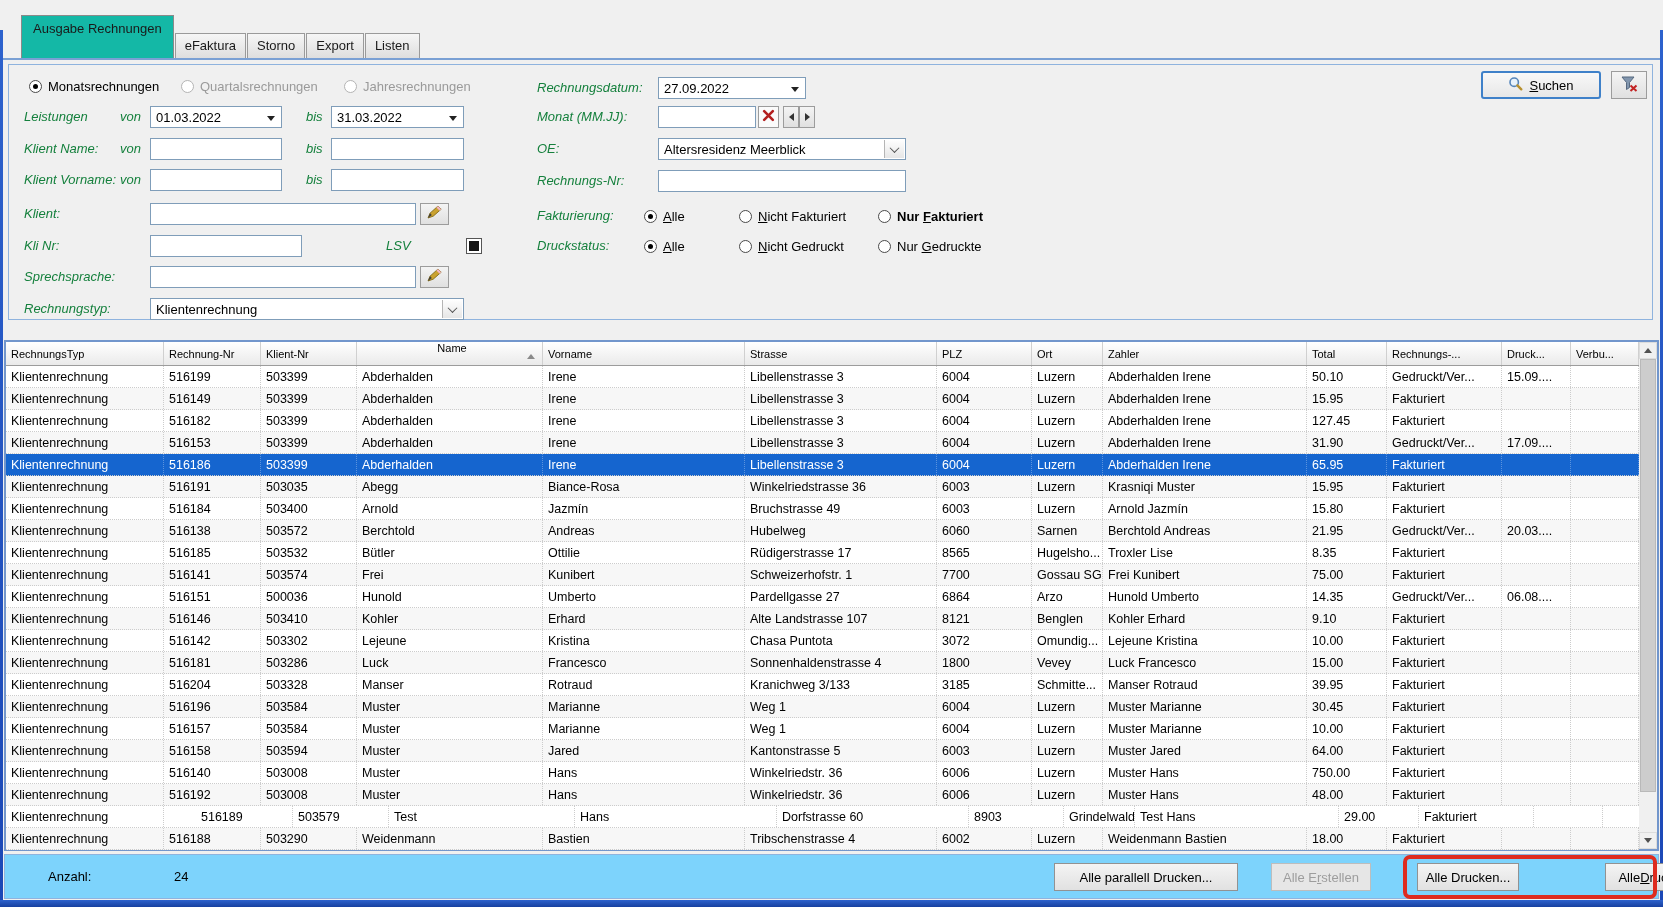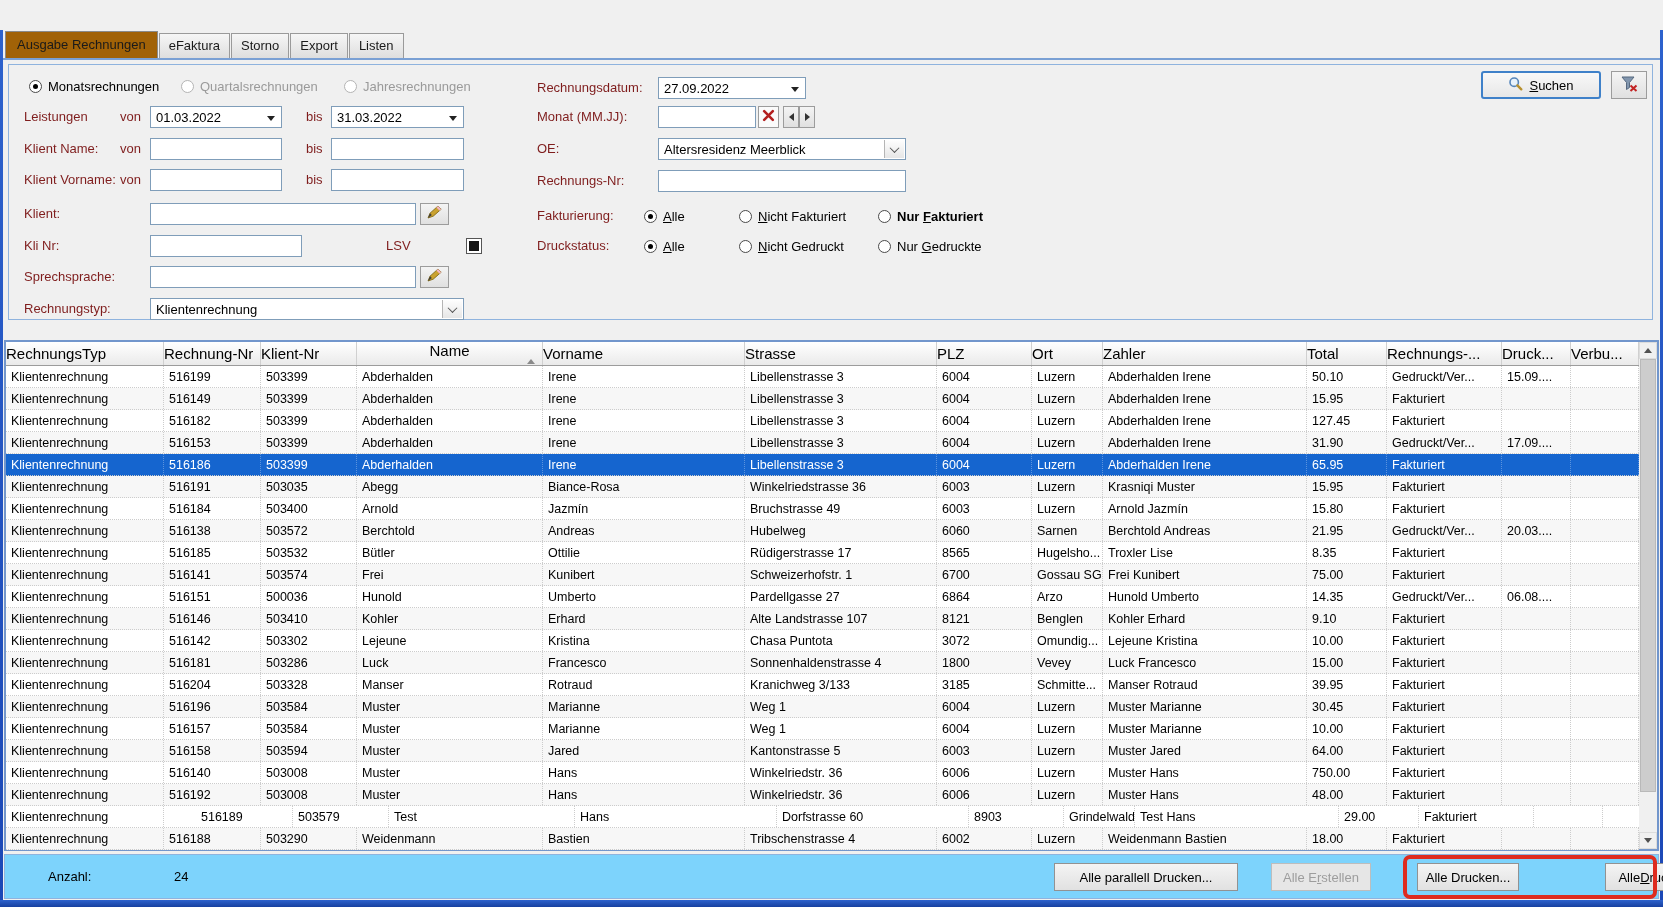--- a/index.html
+++ b/index.html
@@ -14,29 +14,29 @@
   .titlebar .title{color:#fff;font-size:17px;font-weight:bold;text-shadow:1px 1px 2px rgba(0,0,0,.45);}
   .win-left,.win-right{position:absolute;top:30px;width:3px;height:870px;background:linear-gradient(#2d62cd,#1c48b6);}
   .win-left{left:0}.win-right{left:1660px}
   .win-bottom{position:absolute;left:0;top:900px;width:1663px;height:7px;background:linear-gradient(#2d62cd,#17409f);}
 
   
   .tabstrip{position:absolute;left:3px;top:30px;width:1657px;height:28px;background:#f0f0f0;
     display:flex;align-items:flex-end;padding-left:2px;box-sizing:border-box;}
   .tab{font-size:13px;color:#1a1a1a;background:linear-gradient(#f6f6f6,#dedede);
     border:1px solid #9a9a9a;border-bottom:none;padding:4px 9px 5px;margin-right:1px;height:15px;}
-  .tab.active{background:#a16207;border-color:#8a8a8a;padding:5px 11px 5px;height:16px;position:relative;z-index:2;}
+  .tab.active{background:#14b8a6;border-color:#8a8a8a;padding:5px 11px 21px;height:16px;position:relative;z-index:2;margin-left:16px;}
 
   .content{position:absolute;left:3px;top:58px;width:1657px;height:842px;background:#f0f0f0;
     border-top:2px solid #7aa0d4;box-sizing:border-box;}
 
   
   .filter-panel{position:absolute;left:5px;top:4px;width:1645px;height:256px;
     background:#f0f0f0;border:1px solid #8fb3de;box-sizing:border-box;}
-  .flabel{position:absolute;font-size:13px;line-height:22px;color:#7f1d1d;white-space:nowrap;}
+  .flabel{position:absolute;font-size:13px;line-height:22px;color:#15803d;white-space:nowrap;font-style:italic;}
   .tin{position:absolute;height:22px;border:1px solid #7f9db9;background:#fff;box-sizing:border-box;
     font:13px "Liberation Sans",sans-serif;padding:0 4px;outline:none;}
   .combo{position:absolute;height:22px;border:1px solid #7f9db9;background:#fff;box-sizing:border-box;
     display:flex;align-items:center;padding-left:5px;font-size:13px;white-space:nowrap;overflow:hidden;}
   .combo .arr{position:absolute;right:6px;top:9px;width:0;height:0;
     border-left:4px solid transparent;border-right:4px solid transparent;border-top:5px solid #222;}
   .combo.btnstyle{padding-right:22px;}
   .combo .dbtn{position:absolute;right:1px;top:1px;bottom:1px;width:19px;
     background:linear-gradient(#fefefe,#e6e6e6);border-left:1px solid #b5b5b5;
     display:flex;align-items:center;justify-content:center;}
@@ -56,21 +56,21 @@
   .spin-tri-r{width:0;height:0;border-top:4px solid transparent;border-bottom:4px solid transparent;border-left:5px solid #333;}
   .suchen{position:absolute;left:1472px;top:6px;width:120px;height:28px;border:2px solid #3f81c9;border-radius:3px;
     background:linear-gradient(#f8f8f8,#e7e7e7);display:flex;align-items:center;justify-content:center;
     font-size:13px;gap:6px;box-sizing:border-box;}
   u{text-decoration:underline;}
 
   
   .grid-panel{position:absolute;left:1px;top:280px;width:1655px;height:511px;background:#fff;
     border:2px solid #7296cc;box-sizing:border-box;}
   .ghead{display:flex;height:23px;background:linear-gradient(#ffffff,#eaeaea);border-bottom:1px solid #9c9c9c;width:1633px;}
-  .hcell{display:flex;align-items:center;font-size:15px;box-sizing:border-box;
+  .hcell{display:flex;align-items:center;padding-left:5px;font-size:11px;box-sizing:border-box;
     border-right:1px solid #d0d0d0;overflow:hidden;white-space:nowrap;flex:none;}
   .sortup{width:0;height:0;border-left:4px solid transparent;border-right:4px solid transparent;
     border-bottom:5px solid #8a8a8a;margin-left:auto;margin-right:7px;flex:none;}
   .grows{width:1633px;}
   .grow{display:flex;height:22px;box-sizing:border-box;border-bottom:1px dotted #cccccc;background:#fff;}
   .grow.alt{background:#f7f7f7;}
   .grow.sel{background:#1565cf;}
   .grow.sel .gcell{color:#fff;border-right-color:rgba(255,255,255,.3);}
   .gcell{box-sizing:border-box;padding:4px 0 0 5px;font-size:12.5px;color:#000;
     overflow:hidden;white-space:nowrap;border-right:1px dotted #cccccc;flex:none;}
@@ -453,21 +453,21 @@
             <div class="gcell" style="width: 69px;"></div>
             <div class="gcell" style="width: 68px;"></div>
           </div>
           <div class="grow alt">
             <div class="gcell" style="width: 158px;">Klientenrechnung</div>
             <div class="gcell" style="width: 97px;">516141</div>
             <div class="gcell" style="width: 96px;">503574</div>
             <div class="gcell" style="width: 186px;">Frei</div>
             <div class="gcell" style="width: 202px;">Kunibert</div>
             <div class="gcell" style="width: 192px;">Schweizerhofstr. 1</div>
-            <div class="gcell" style="width: 95px;">6700</div>
+            <div class="gcell" style="width: 95px;">7700</div>
             <div class="gcell" style="width: 71px;">Gossau SG</div>
             <div class="gcell" style="width: 204px;">Frei Kunibert</div>
             <div class="gcell" style="width: 80px;">75.00</div>
             <div class="gcell" style="width: 115px;">Fakturiert</div>
             <div class="gcell" style="width: 69px;"></div>
             <div class="gcell" style="width: 68px;"></div>
           </div>
           <div class="grow">
             <div class="gcell" style="width: 158px;">Klientenrechnung</div>
             <div class="gcell" style="width: 97px;">516151</div>

